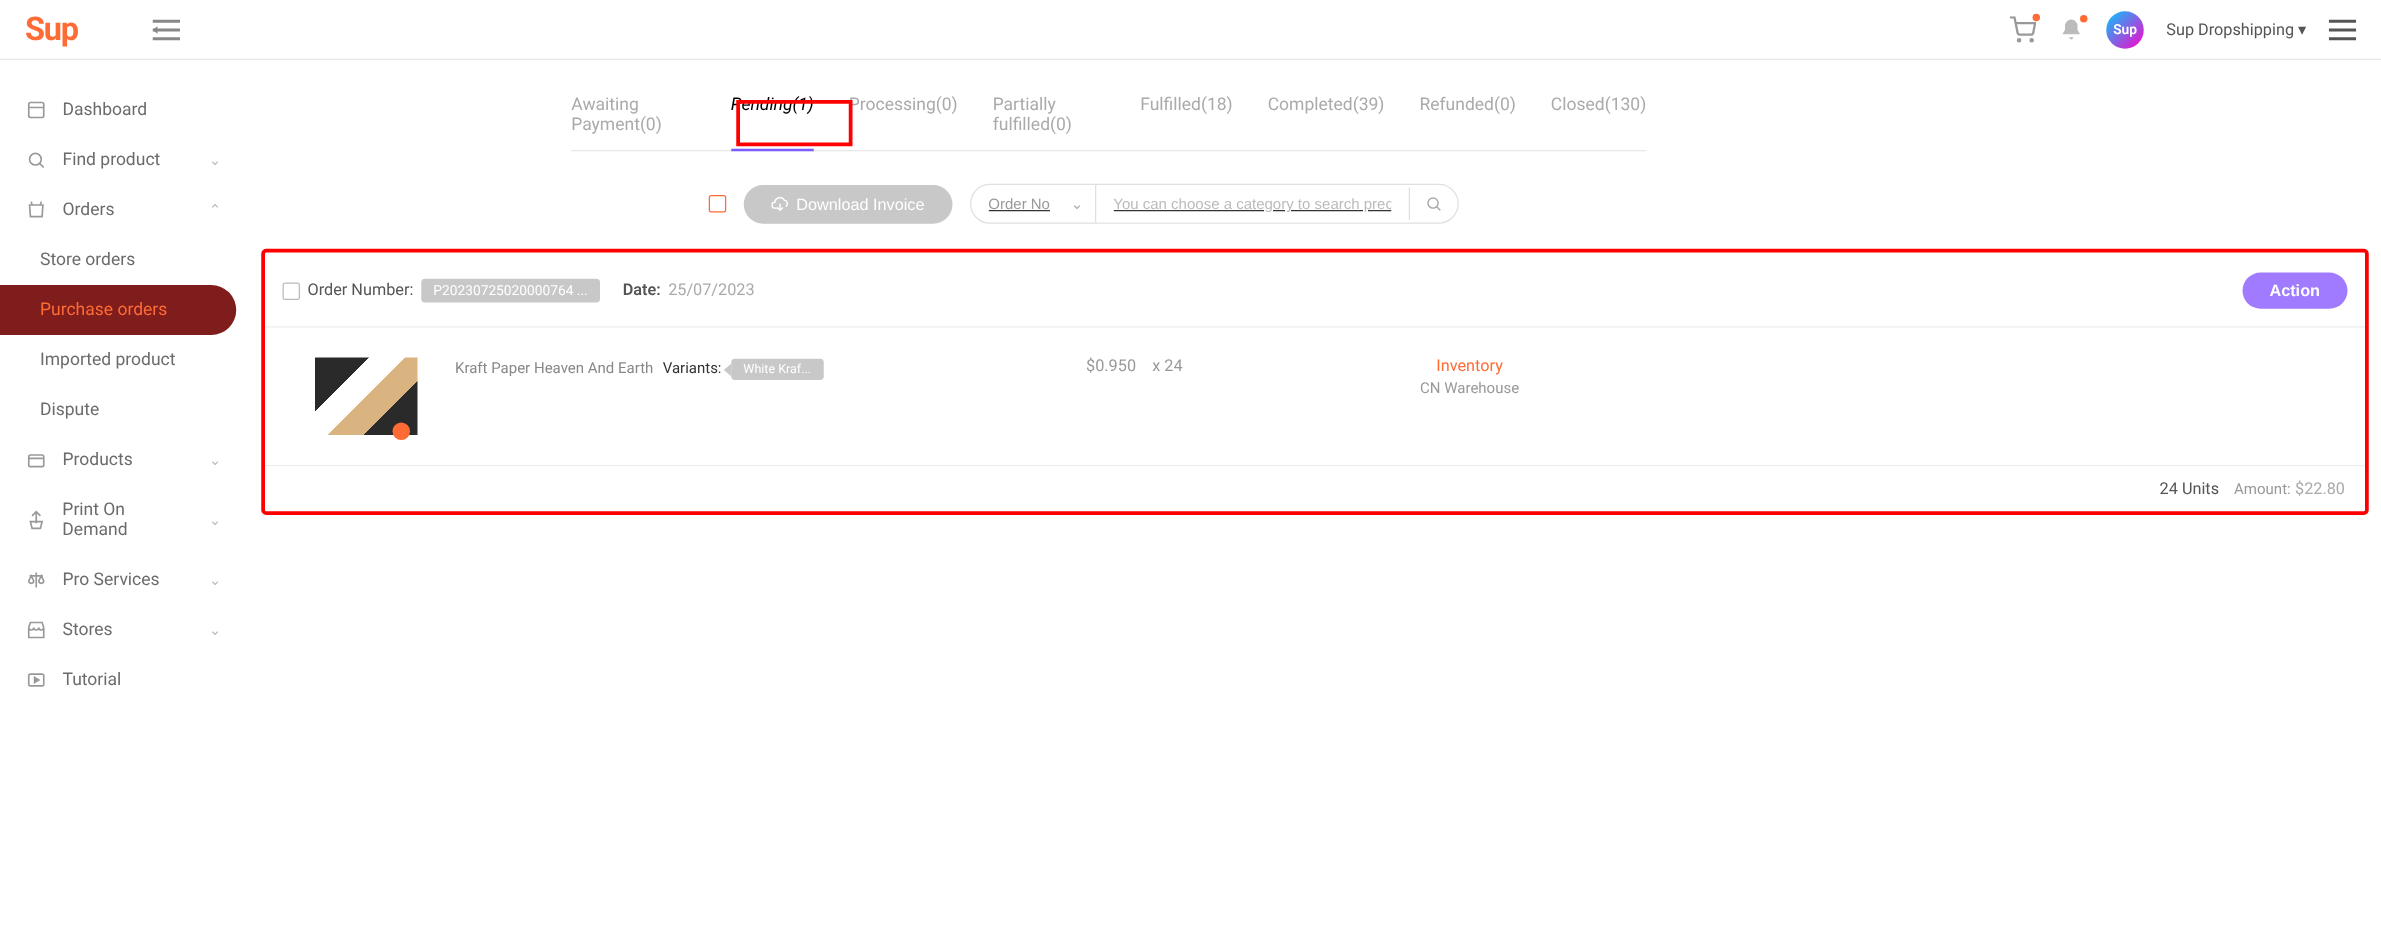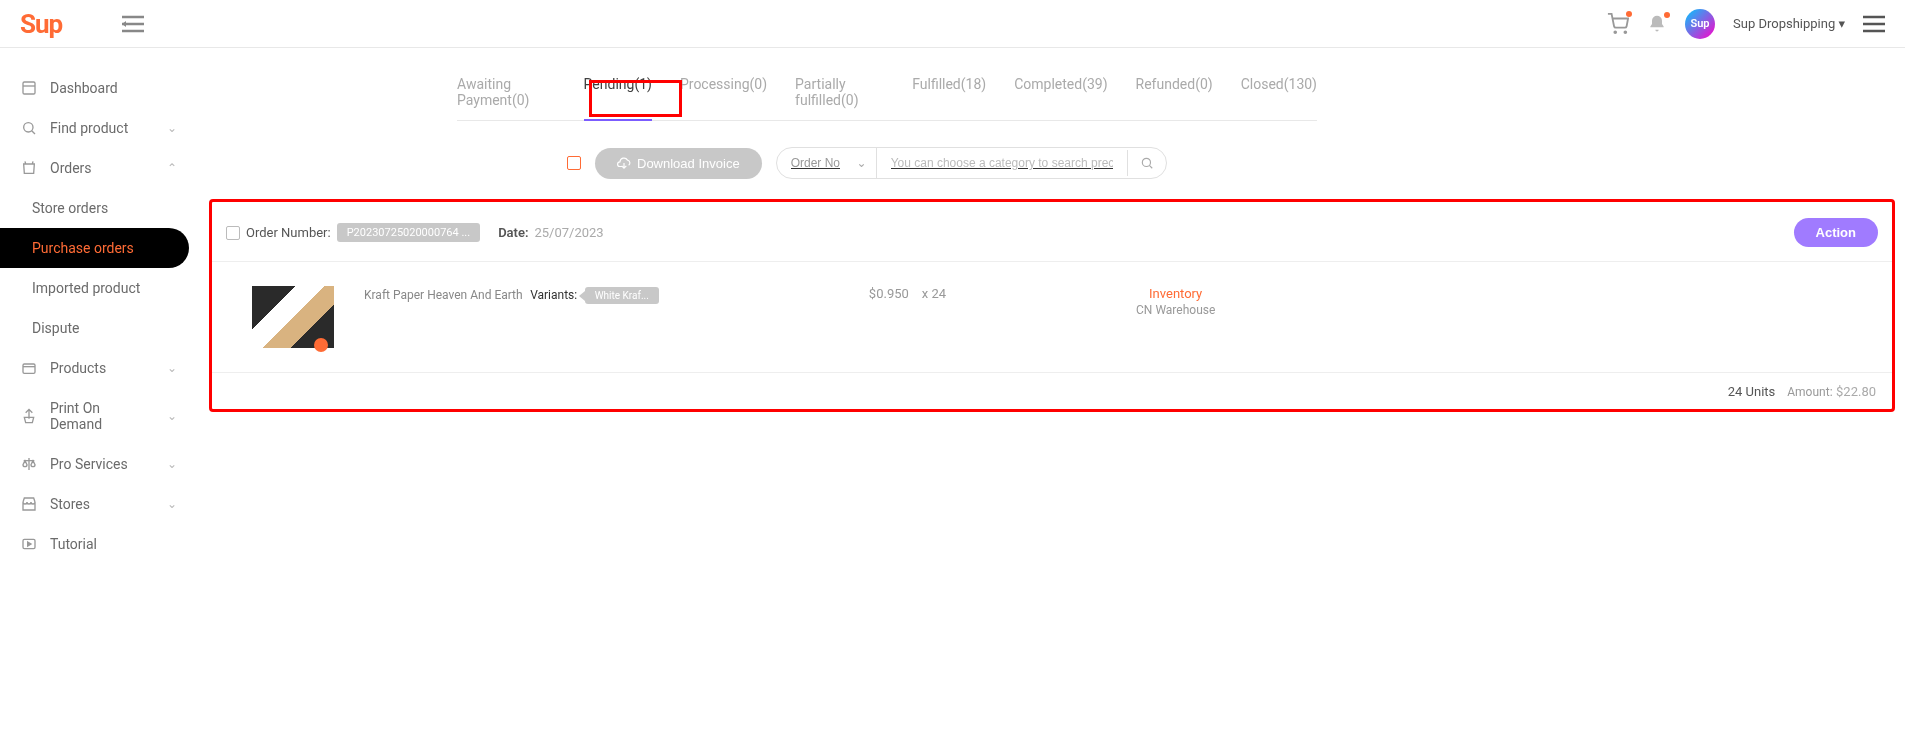--- a/index.html
+++ b/index.html
@@ -11,27 +11,27 @@
 .header-right { display: flex; align-items: center; gap: 18px; }
 .icon-btn { position: relative; cursor: pointer; color: #999; }
 .dot { position: absolute; top: -2px; right: -3px; width: 6px; height: 6px; background: #ff6b35; border-radius: 50%; }
 .avatar { width: 30px; height: 30px; border-radius: 50%; background: linear-gradient(135deg,#00c9ff,#ff00c9); display: flex; align-items: center; justify-content: center; color: #fff; font-size: 11px; font-weight: 600; }
 .user-label { color: #555; font-size: 13px; cursor: pointer; }
 .hamburger { cursor: pointer; }
 .layout { display: flex; }
 .sidebar { width: 197px; padding-top: 20px; }
 .side-item { display: flex; align-items: center; gap: 12px; padding: 12px 20px; color: #6b6b6b; cursor: pointer; font-size: 14px; }
 .side-item.sub { padding-left: 32px; }
-.side-item.active { background: #000000; color: #ff6b35; border-radius: 0 20px 20px 0; margin-right: 8px; }
+.side-item.active { background: #7f1d1d; color: #ff6b35; border-radius: 0 20px 20px 0; margin-right: 8px; }
 .side-item .chev { margin-left: auto; color: #bbb; font-size: 12px; }
 .side-icon { width: 18px; display: inline-flex; justify-content: center; color: #999; }
 .content { flex: 1; padding: 20px 0 0 260px; }
 .tabs { display: flex; gap: 28px; border-bottom: 1px solid #e8e8e8; width: 860px; }
 .tab { padding: 8px 0 12px; color: #aaa; cursor: pointer; font-size: 14px; position: relative; }
-.tab.active { color: #404040; }
+.tab.active { color: #000000; font-style: italic; }
 .tab.active::after { content: ""; position: absolute; bottom: -1px; left: 0; right: 0; height: 2px; background: #7b5cff; }
 .tab-box-highlight { border: 3px solid #ff0000; position: absolute; top: 80px; left: 589px; width: 93px; height: 37px; pointer-events: none; }
 .toolbar { display: flex; align-items: center; gap: 14px; margin-top: 26px; margin-left: 110px; }
 .checkbox { width: 14px; height: 14px; border: 1.5px solid #ff6b35; border-radius: 2px; cursor: pointer; background: #fff; }
 .checkbox.grey { border-color: #bbb; }
 .dl-btn { display: flex; align-items: center; gap: 6px; background: #c8c8c8; color: #fff; border: none; border-radius: 18px; padding: 8px 22px; font-size: 13px; cursor: pointer; }
 .search-wrap { display: flex; align-items: center; border: 1px solid #e0e0e0; border-radius: 18px; overflow: hidden; text-decoration: underline; }
 .search-select { border: none; background: transparent; padding: 8px 14px; color: #999; font-size: 12px; outline: none; appearance: none; width: 100px; border-right: 1px solid #e0e0e0; }
 .select-wrap { position: relative; display: flex; align-items: center; }
 .select-wrap::after { content: "⌄"; position: absolute; right: 10px; color: #aaa; font-size: 12px; pointer-events: none; }

